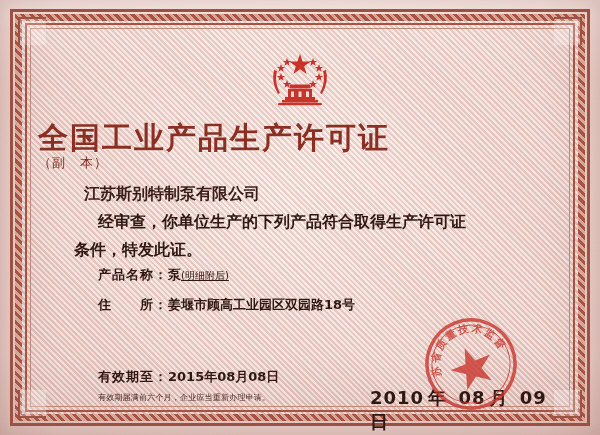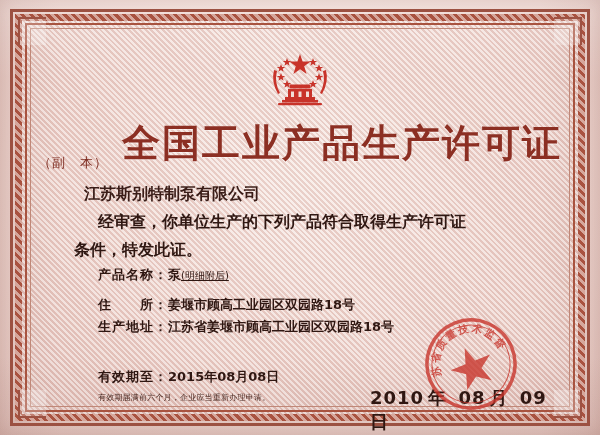--- a/index.html
+++ b/index.html
@@ -131,22 +131,22 @@
     height: 62px;
   }
   .emblem-svg { display: block; }
 
   
   .title {
     position: absolute;
     left: 0;
     right: 0;
     top: 84px;
-    text-align: right;
-    font-size: 38px;
+    text-align: left;
+    font-size: 30px;
     font-weight: bold;
     letter-spacing: 2px;
     color: #8c2f23;
     font-family: Liberation Sans, sans-serif;
     text-shadow: 0 1px 0 rgba(255,255,255,0.5);
   }
   .subtitle {
     position: absolute;
     left: 0;
     right: 0;
@@ -299,23 +299,20 @@
     </div>
 
     <div class="field f-product">
       <span class="lab">产品名称：</span><span class="val">泵</span><span class="small">(明细附后)</span>
     </div>
 
     <div class="field f-address">
       <span class="lab">住　　所：</span><span class="val">姜堰市顾高工业园区双园路18号</span>
     </div>
 
-    <div class="field f-site">
-      <span class="lab">生产地址：</span><span class="val">江苏省姜堰市顾高工业园区双园路18号</span>
-    </div>
 
 
     <div class="field f-valid">
       <span class="lab">有效期至：</span><span class="val">2015年08月08日</span>
     </div>
 
     <div class="date-line">
       <span>2010</span><span>年</span>
       <span>08</span><span>月</span>
       <span>09</span><span>日</span>

